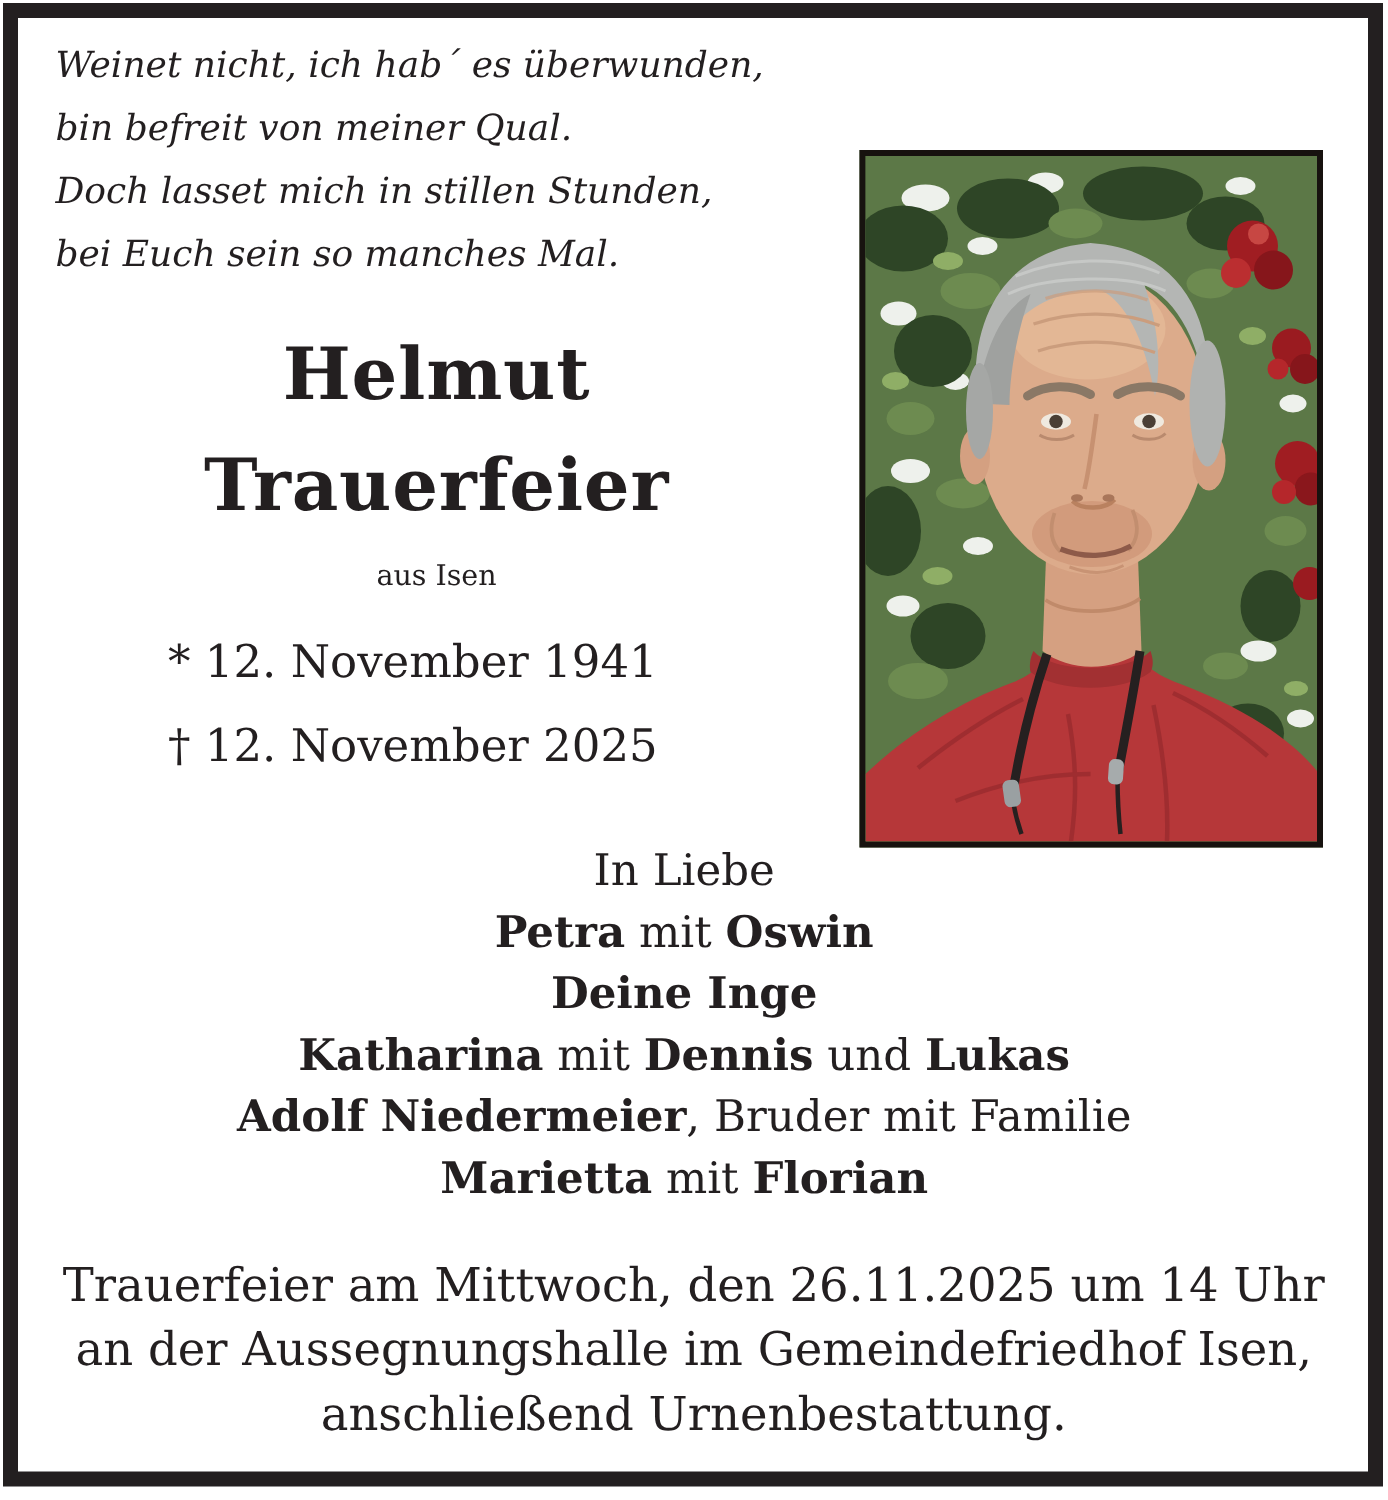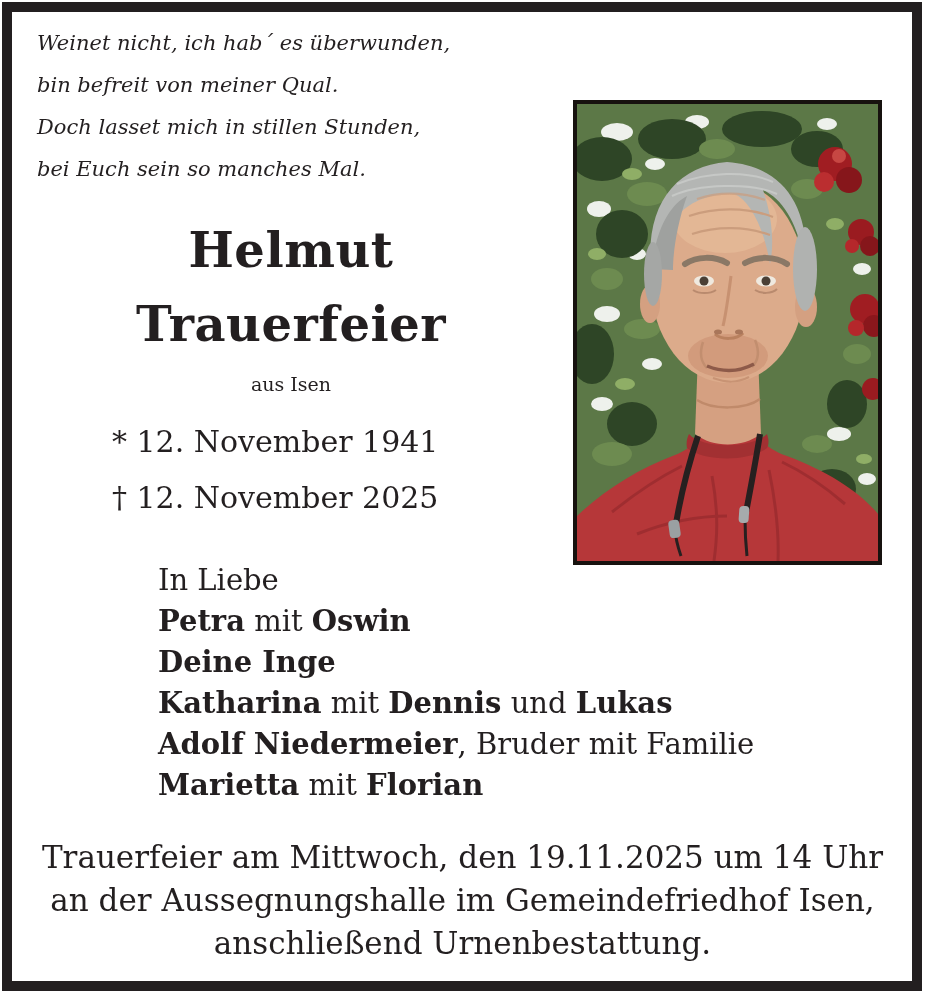--- a/index.html
+++ b/index.html
@@ -25,21 +25,21 @@
     height: 989px;
     border: 10px solid var(--ink);
     background: transparent;
     pointer-events: none;
   }
   .poem {
     position: absolute;
     left: 37px;
     top: 22px;
     font-style: italic;
-    font-size: 21px;
+    font-size: 24px;
     line-height: 42px;
     white-space: nowrap;
   }
   .photo {
     position: absolute;
     left: 573px;
     top: 100px;
     width: 309px;
     height: 465px;
     border: 4px solid #17120f;
@@ -72,20 +72,21 @@
     line-height: 56px;
     white-space: nowrap;
   }
   .mourners {
     position: absolute;
     left: 158px;
     top: 560px;
     font-size: 29px;
     line-height: 41px;
     white-space: nowrap;
+    text-align: center;
   }
   .mourners .b { font-weight: bold; }
   .funeral {
     position: absolute;
     left: 13px;
     top: 836px;
     width: 899px;
     text-align: center;
     font-size: 31px;
     line-height: 43px;
@@ -249,16 +250,16 @@
   <div>
       <div><span class="b">Petra</span><span> mit </span><span class="b">Oswin</span></div>
       <div><span class="b">Deine Inge</span></div>
       <div><span class="b">Katharina</span><span> mit </span><span class="b">Dennis</span><span> und </span><span class="b">Lukas</span></div>
       <div><span class="b">Adolf Niedermeier</span><span>, Bruder mit Familie</span></div>
       <div><span class="b">Marietta</span><span> mit </span><span class="b">Florian</span></div>
     </div>
 </div>
 
 <div class="funeral">
-    <div>Trauerfeier am Mittwoch, den 19.11.2025 um 14 Uhr</div>
+    <div>Trauerfeier am Mittwoch, den 26.11.2025 um 14 Uhr</div>
     <div>an der Aussegnungshalle im Gemeindefriedhof Isen,</div>
     <div>anschließend Urnenbestattung.</div>
   </div>
 
 </body></html>

